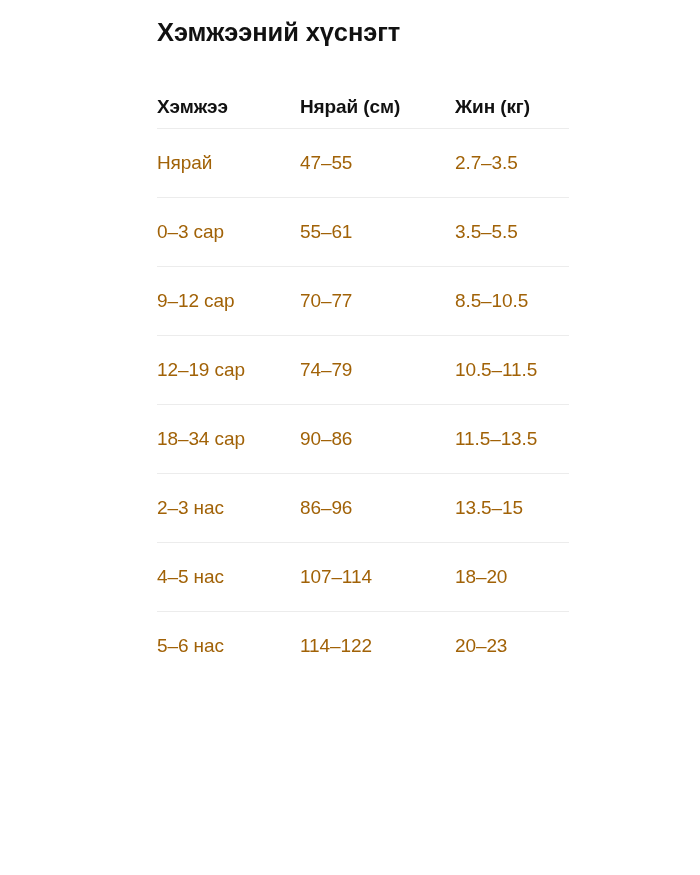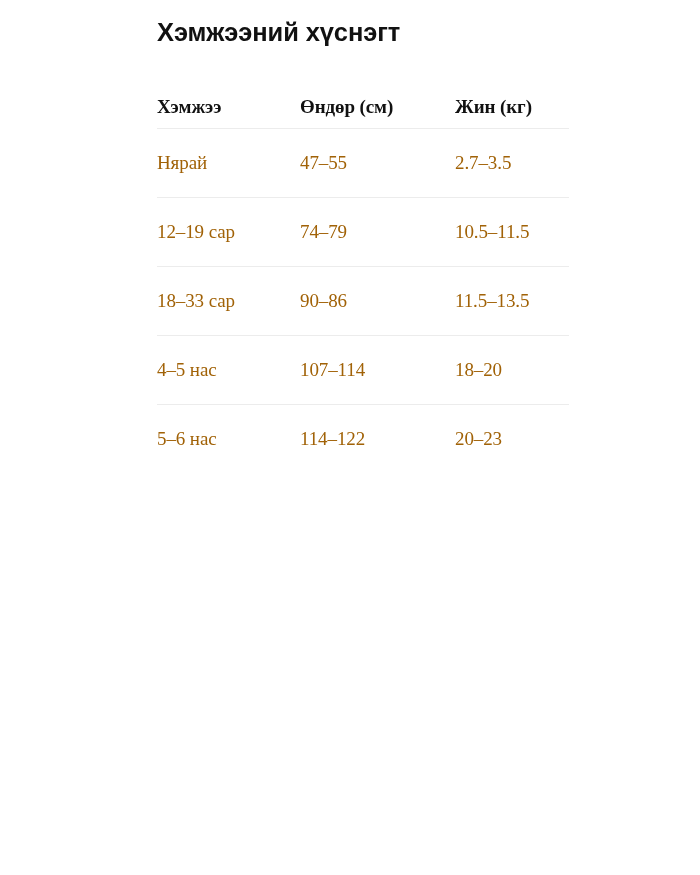--- a/index.html
+++ b/index.html
@@ -53,21 +53,20 @@
   .size-table col.c-height { width: 155px; }
   .size-table col.c-weight { width: 114px; }
 
   .size-table th,
   .size-table td {
     text-align: left;
     vertical-align: middle;
     padding: 0;
     margin: 0;
     white-space: nowrap;
-    font-family: Liberation Serif, serif;
   }
 
   .size-table thead th {
     font-size: 19px;
     font-weight: bold;
     color: #111111;
     height: 42px;
     line-height: 42px;
     border-bottom: 1px solid #ececec;
     letter-spacing: -0.1px;
@@ -98,39 +97,54 @@
 
     <table class="size-table">
       <colgroup>
         <col class="c-size">
         <col class="c-height">
         <col class="c-weight">
       </colgroup>
       <thead>
         <tr>
           <th>Хэмжээ</th>
-          <th>Өндөр (см)</th>
+          <th>Нярай (см)</th>
           <th>Жин (кг)</th>
         </tr>
       </thead>
       <tbody>
           <tr>
             <td>Нярай</td>
             <td>47–55</td>
             <td>2.7–3.5</td>
           </tr>
           <tr>
+            <td>0–3 сар</td>
+            <td>55–61</td>
+            <td>3.5–5.5</td>
+          </tr>
+          <tr>
+            <td>9–12 сар</td>
+            <td>70–77</td>
+            <td>8.5–10.5</td>
+          </tr>
+          <tr>
             <td>12–19 сар</td>
             <td>74–79</td>
             <td>10.5–11.5</td>
           </tr>
           <tr>
-            <td>18–33 сар</td>
+            <td>18–34 сар</td>
             <td>90–86</td>
             <td>11.5–13.5</td>
+          </tr>
+          <tr>
+            <td>2–3 нас</td>
+            <td>86–96</td>
+            <td>13.5–15</td>
           </tr>
           <tr>
             <td>4–5 нас</td>
             <td>107–114</td>
             <td>18–20</td>
           </tr>
           <tr>
             <td>5–6 нас</td>
             <td>114–122</td>
             <td>20–23</td>

